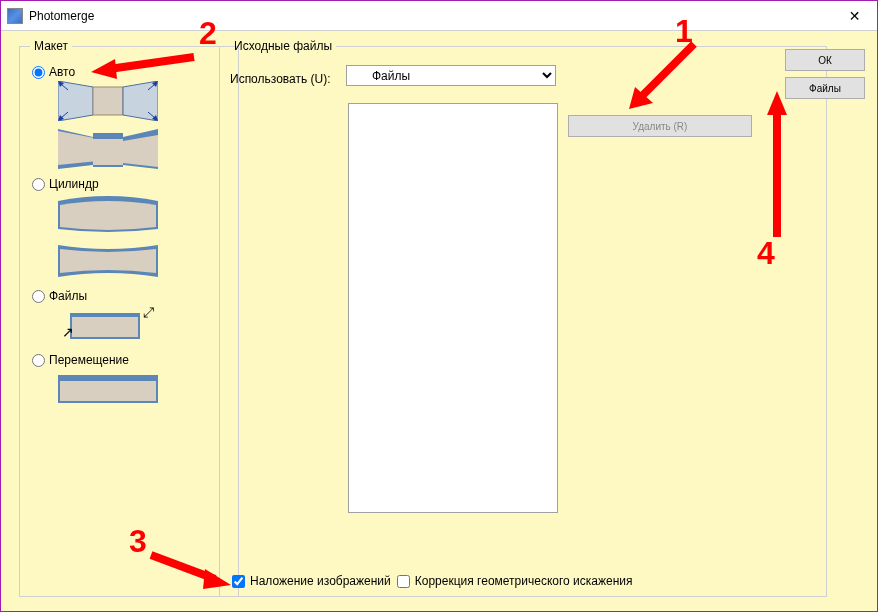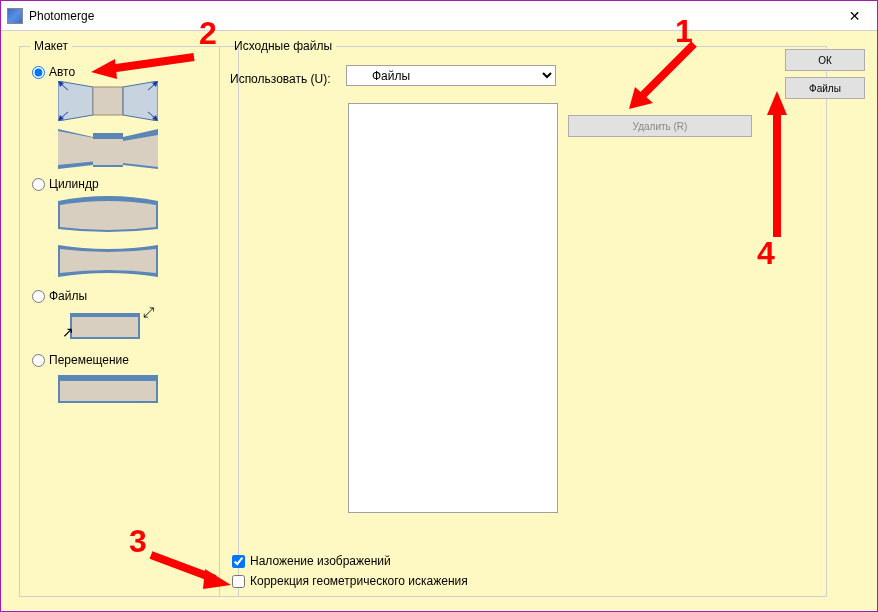--- a/index.html
+++ b/index.html
@@ -112,21 +112,21 @@
     background:#fff;
   }
   .src-btns {
     position:absolute;
     left: 348px; top: 62px;
     display:flex; flex-direction:column; gap:8px;
   }
   .checks {
     position:absolute;
     left: 12px; bottom: 8px;
-    display:flex; flex-direction:column; gap:6px;
+    display:flex; flex-direction:row; gap:6px;
   }
   .check-row { display:flex; align-items:center; cursor:pointer; }
   .check-row input { margin: 0 5px 0 0; width:13px; height:13px; }
 
   
   .anno { position:absolute; font-family: Arial, sans-serif; font-weight:bold; font-size: 32px; color:#ff0000; pointer-events:none; z-index:50; }
   .arrow { position:absolute; pointer-events:none; z-index:49; }
 </style>
 </head>
 <body>

